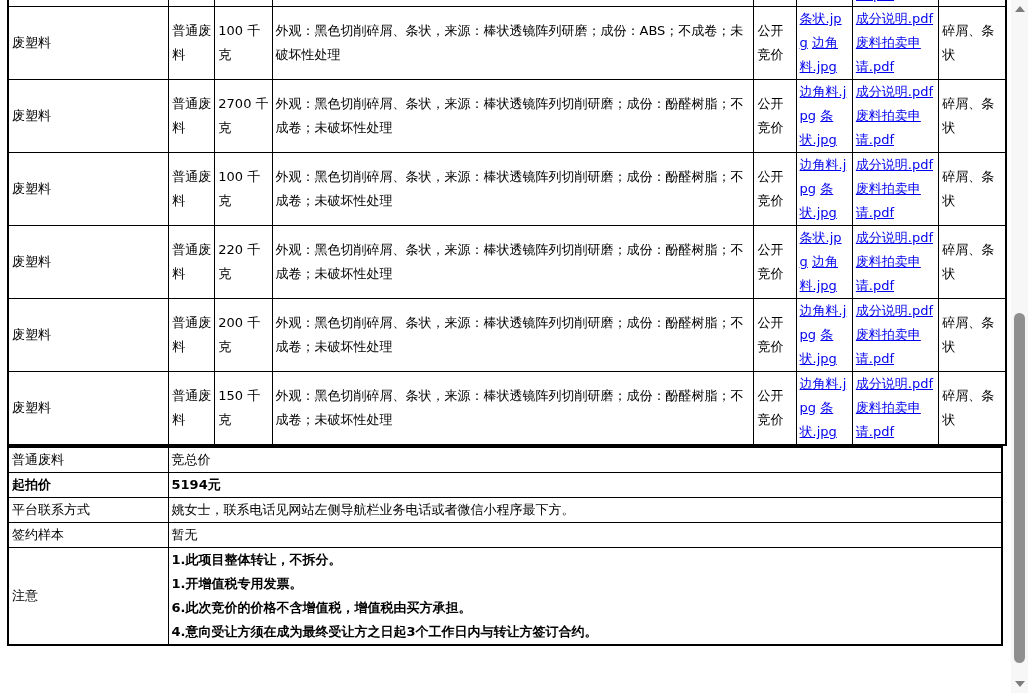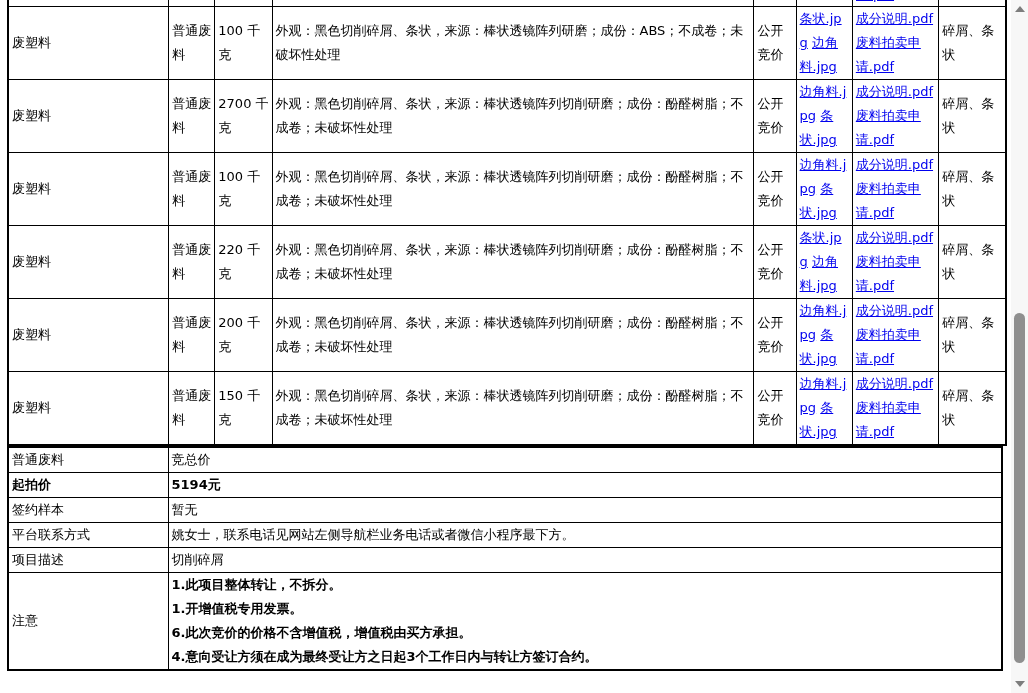--- a/index.html
+++ b/index.html
@@ -184,33 +184,29 @@
         <td class="label-cell">普通废料</td>
         <td>竞总价</td>
       </tr>
 
       <tr class="info-row bold-row">
         <td class="label-cell">起拍价</td>
         <td>5194元</td>
       </tr>
 
       <tr class="info-row">
+        <td class="label-cell">平台联系方式</td>
+        <td>姚女士，联系电话见网站左侧导航栏业务电话或者微信小程序最下方。</td>
+      </tr>
+
+      <tr class="info-row">
         <td class="label-cell">签约样本</td>
         <td>暂无</td>
       </tr>
 
-      <tr class="info-row">
-        <td class="label-cell">平台联系方式</td>
-        <td>姚女士，联系电话见网站左侧导航栏业务电话或者微信小程序最下方。</td>
-      </tr>
-
-      <tr class="info-row">
-        <td class="label-cell">项目描述</td>
-        <td>切削碎屑</td>
-      </tr>
 
       <tr>
         <td class="label-cell">注意</td>
         <td>
           <div class="notes-line">1.此项目整体转让，不拆分。</div>
           <div class="notes-line">1.开增值税专用发票。</div>
           <div class="notes-line">6.此次竞价的价格不含增值税，增值税由买方承担。</div>
           <div class="notes-line">4.意向受让方须在成为最终受让方之日起3个工作日内与转让方签订合约。</div>
         </td>
       </tr>

